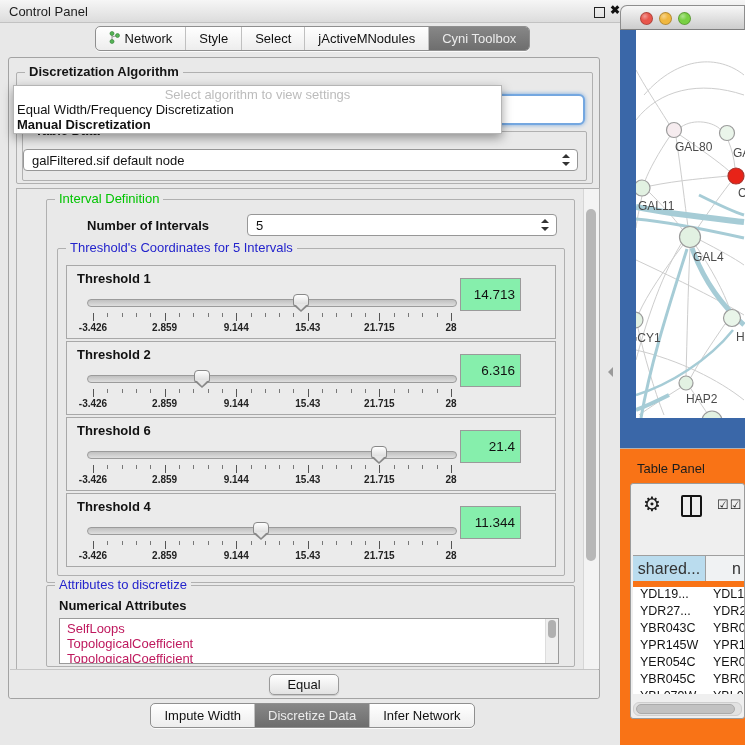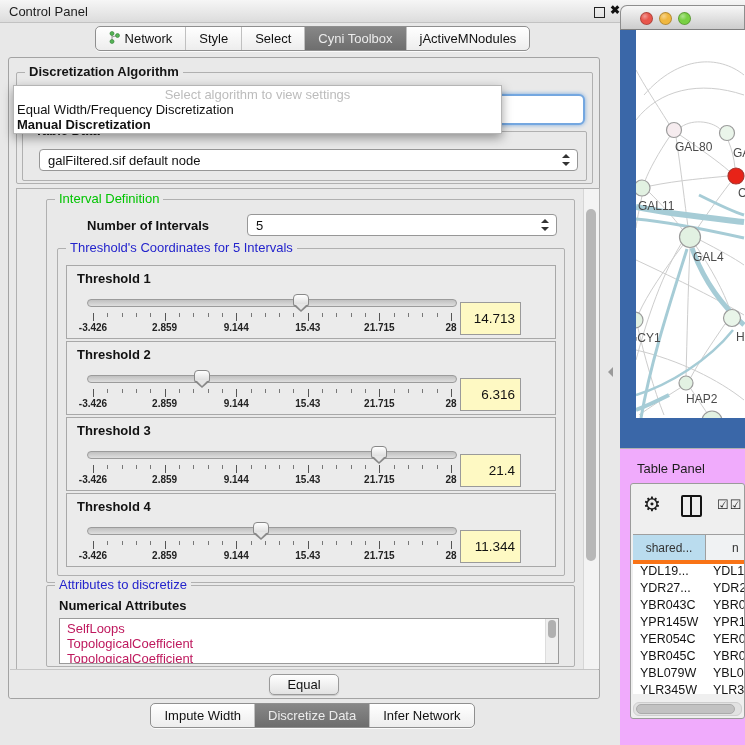--- a/index.html
+++ b/index.html
@@ -38,21 +38,21 @@
   .algo-combo{position:absolute;left:6px;top:21px;right:7px;height:27px;background:#fff;
     border:2px solid #74a7e0;border-radius:6px;box-shadow:0 0 4px #74a7e0;}
   .td-panel{position:absolute;left:5px;top:58px;right:5px;height:48px;border:1px solid #b0b0b0;border-radius:2px;}
 
   .combo{position:relative;background:#fff;border:1px solid #979797;border-radius:4px;height:22px;
     font-size:13px;color:#111;display:flex;align-items:center;padding:0 24px 0 8px;box-sizing:border-box;}
   .spin{position:absolute;right:7px;top:50%;transform:translateY(-50%);width:8px;height:12px;}
   .spin i{position:absolute;left:0;width:0;height:0;border-left:4px solid transparent;border-right:4px solid transparent;}
   .spin .up{top:0;border-bottom:4px solid #333;}
   .spin .dn{bottom:0;border-top:4px solid #333;}
-  .td-combo{position:absolute;left:16px;right:8px;top:17px;}
+  .td-combo{position:absolute;left:0;right:8px;top:17px;}
 
   
   .popup{position:absolute;left:13px;top:85px;width:487px;height:47px;background:#fff;
     border:1px solid #b5b5b5;box-shadow:0 4px 10px rgba(0,0,0,.38);z-index:30;font-size:13px;}
   .popup .ph{text-align:center;color:#bcbcbc;padding-top:2px;line-height:14px;}
   .popup .opt{padding-left:3px;line-height:15px;color:#111;}
   .popup .opt.b{font-weight:bold;}
 
   
   .scroll-area{position:absolute;left:7px;top:130px;width:582px;height:480px;
@@ -74,21 +74,21 @@
     background:linear-gradient(#ffffff,#dcdcdc);}
   .thumb::before{content:"";position:absolute;left:-1px;top:10px;width:0;height:0;
     border-left:8px solid transparent;border-right:8px solid transparent;border-top:7px solid #888;}
   .thumb::after{content:"";position:absolute;left:1px;top:9px;width:0;height:0;
     border-left:6px solid transparent;border-right:6px solid transparent;border-top:6px solid #e6e6e6;}
   .ticks{position:absolute;left:26px;top:47px;width:358px;height:8px;}
   .ticks i{position:absolute;top:0;width:1px;background:#777;height:4px;}
   .ticks i.major{height:8px;background:#555;}
   .scale{position:absolute;left:26px;top:56px;width:358px;height:12px;}
   .scale span{position:absolute;transform:translateX(-50%);font-size:10px;font-weight:bold;color:#222;white-space:nowrap;}
-  .t-value{position:absolute;right:34px;top:36px;width:54px;height:31px;background:#fef9c3;border:1px solid #9a9a9a;
+  .t-value{position:absolute;right:34px;top:12px;width:54px;height:31px;background:#86efac;border:1px solid #9a9a9a;
     font-size:13.5px;color:#111;text-align:right;line-height:31px;padding-right:5px;margin-left:42px;}
 
   .attr-panel{left:29px;top:396px;width:527px;height:80px;background:#e9e9e9;}
   .attr-sub{position:absolute;left:12px;top:12px;font-size:13px;font-weight:bold;color:#111;}
   .attr-list{position:absolute;left:12px;top:32px;width:498px;height:44px;background:#fff;border:1px solid #9a9a9a;overflow:hidden;}
   .list-inner{position:absolute;left:0;top:2px;right:12px;}
   .list-item{font-size:13px;color:#be185d;line-height:15px;padding-left:7px;white-space:nowrap;}
   .attr-vscroll{position:absolute;right:0;top:0;bottom:0;width:12px;background:#efefef;border-left:1px solid #ddd;}
   .attr-vscroll .vthumb{position:absolute;left:2px;top:1px;width:8px;height:18px;border-radius:4px;background:#b0b0b0;}
 
@@ -104,31 +104,31 @@
   .tlight{position:absolute;top:6px;width:13px;height:13px;border-radius:50%;box-sizing:border-box;border:1px solid rgba(0,0,0,.25);}
   .net-body{position:absolute;left:0;top:25px;right:0;bottom:0;background:#3a67a8;}
   .net-canvas{position:absolute;left:16px;top:0;right:0;bottom:30px;background:#fff;overflow:hidden;}
   .net-canvas svg{display:block;}
   .node-label{font-size:12px;fill:#4a4a4a;font-family:"Liberation Sans",sans-serif;}
 
   .divider-arrow{position:absolute;left:608px;top:367px;width:0;height:0;
     border-top:5px solid transparent;border-bottom:5px solid transparent;border-right:5px solid #9a9a9a;}
 
   
-  .table-panel{position:absolute;left:620px;top:448px;width:125px;height:297px;background:#f0abfc;border-top:1px solid #b2b2b2;}
+  .table-panel{position:absolute;left:620px;top:448px;width:125px;height:297px;background:#f97316;border-top:1px solid #b2b2b2;}
   .tp-title{position:absolute;left:17px;top:12px;font-size:13px;color:#1d1d1d;}
   .tp-window{position:absolute;left:10px;top:34px;width:115px;height:236px;background:#efefef;
     border:1px solid #9b9b9b;border-radius:3px;box-sizing:border-box;}
   .tp-toolbar{position:absolute;left:0;top:0;right:0;height:44px;}
   .gear{position:absolute;left:12px;top:8px;font-size:20px;color:#1c1c1c;line-height:24px;}
   .split-icon{position:absolute;left:50px;top:11px;width:17px;height:18px;border:2px solid #141414;border-radius:2px;}
   .split-icon::after{content:"";position:absolute;left:7px;top:0;width:2px;height:18px;background:#141414;}
   .checks{position:absolute;left:86px;top:13px;font-size:13px;color:#1c1c1c;letter-spacing:1px;}
   .tp-table{position:absolute;left:2px;top:50px;right:0;height:160px;overflow:hidden;}
-  .thead{display:flex;height:25px;border-top:1px solid #9f9f9f;border-bottom:4px solid #f97316;font-size:12px;color:#333;}
+  .thead{display:flex;height:25px;border-top:1px solid #9f9f9f;border-bottom:6px solid #f97316;font-size:16px;color:#333;margin-top:21px;}
   .th1{width:72px;background:#badcee;border-right:1px solid #9f9f9f;display:flex;align-items:center;justify-content:center;}
   .th2{flex:1;background:#f0f2f3;display:flex;align-items:center;padding-left:26px;}
   .tbody{background:#fff;}
   .trow{display:flex;height:17px;}
   .tcell{font-size:12.5px;color:#141414;white-space:nowrap;overflow:hidden;}
   .tcell.c1{width:72px;padding-left:7px;box-sizing:border-box;}
   .tcell.c2{flex:1;padding-left:8px;}
   .hscroll{position:absolute;left:2px;right:2px;top:218px;height:12px;background:#e2e2e2;border:1px solid #cfcfcf;border-radius:6px;}
   .hscroll .hthumb{position:absolute;left:2px;top:1px;right:6px;height:8px;border-radius:5px;background:#c2c2c2;border:1px solid #ababab;}
 </style>
@@ -156,25 +156,25 @@
             </svg>
           </span>
           <span>Network</span>
         </div>
         <div class="seg">
           <span>Style</span>
         </div>
         <div class="seg">
           <span>Select</span>
         </div>
+        <div class="seg">
+          <span>jActiveMNodules</span>
+        </div>
         <div class="seg sel">
           <span>Cyni Toolbox</span>
-        </div>
-        <div class="seg">
-          <span>jActiveMNodules</span>
         </div>
       </div>
   </div>
 
   <div class="cp-body">
 
     <div class="titled algo-panel">
       <span class="tb-title tb-dark">Discretization Algorithm</span>
       <div class="algo-combo"></div>
       <div class="td-panel">
@@ -289,21 +289,21 @@
                 <span style="left: 20%;">2.859</span>
                 <span style="left: 40%;">9.144</span>
                 <span style="left: 60%;">15.43</span>
                 <span style="left: 80%;">21.715</span>
                 <span style="left: 100%;">28</span>
               </div>
             <div class="t-value">6.316</div>
           </div>
 
           <div class="threshold-box" style="top:168px">
-            <div class="t-label">Threshold 3</div>
+            <div class="t-label">Threshold 6</div>
             <div class="slider">
               <div class="track"></div>
               <div class="thumb" style="left: calc(78.9983% - 8px);"></div>
             </div>
             <div class="ticks">
                 <i class="major" style="left: 0%;"></i>
                 <i style="left: 4%;"></i>
                 <i style="left: 8%;"></i>
                 <i style="left: 12%;"></i>
                 <i style="left: 16%;"></i>

